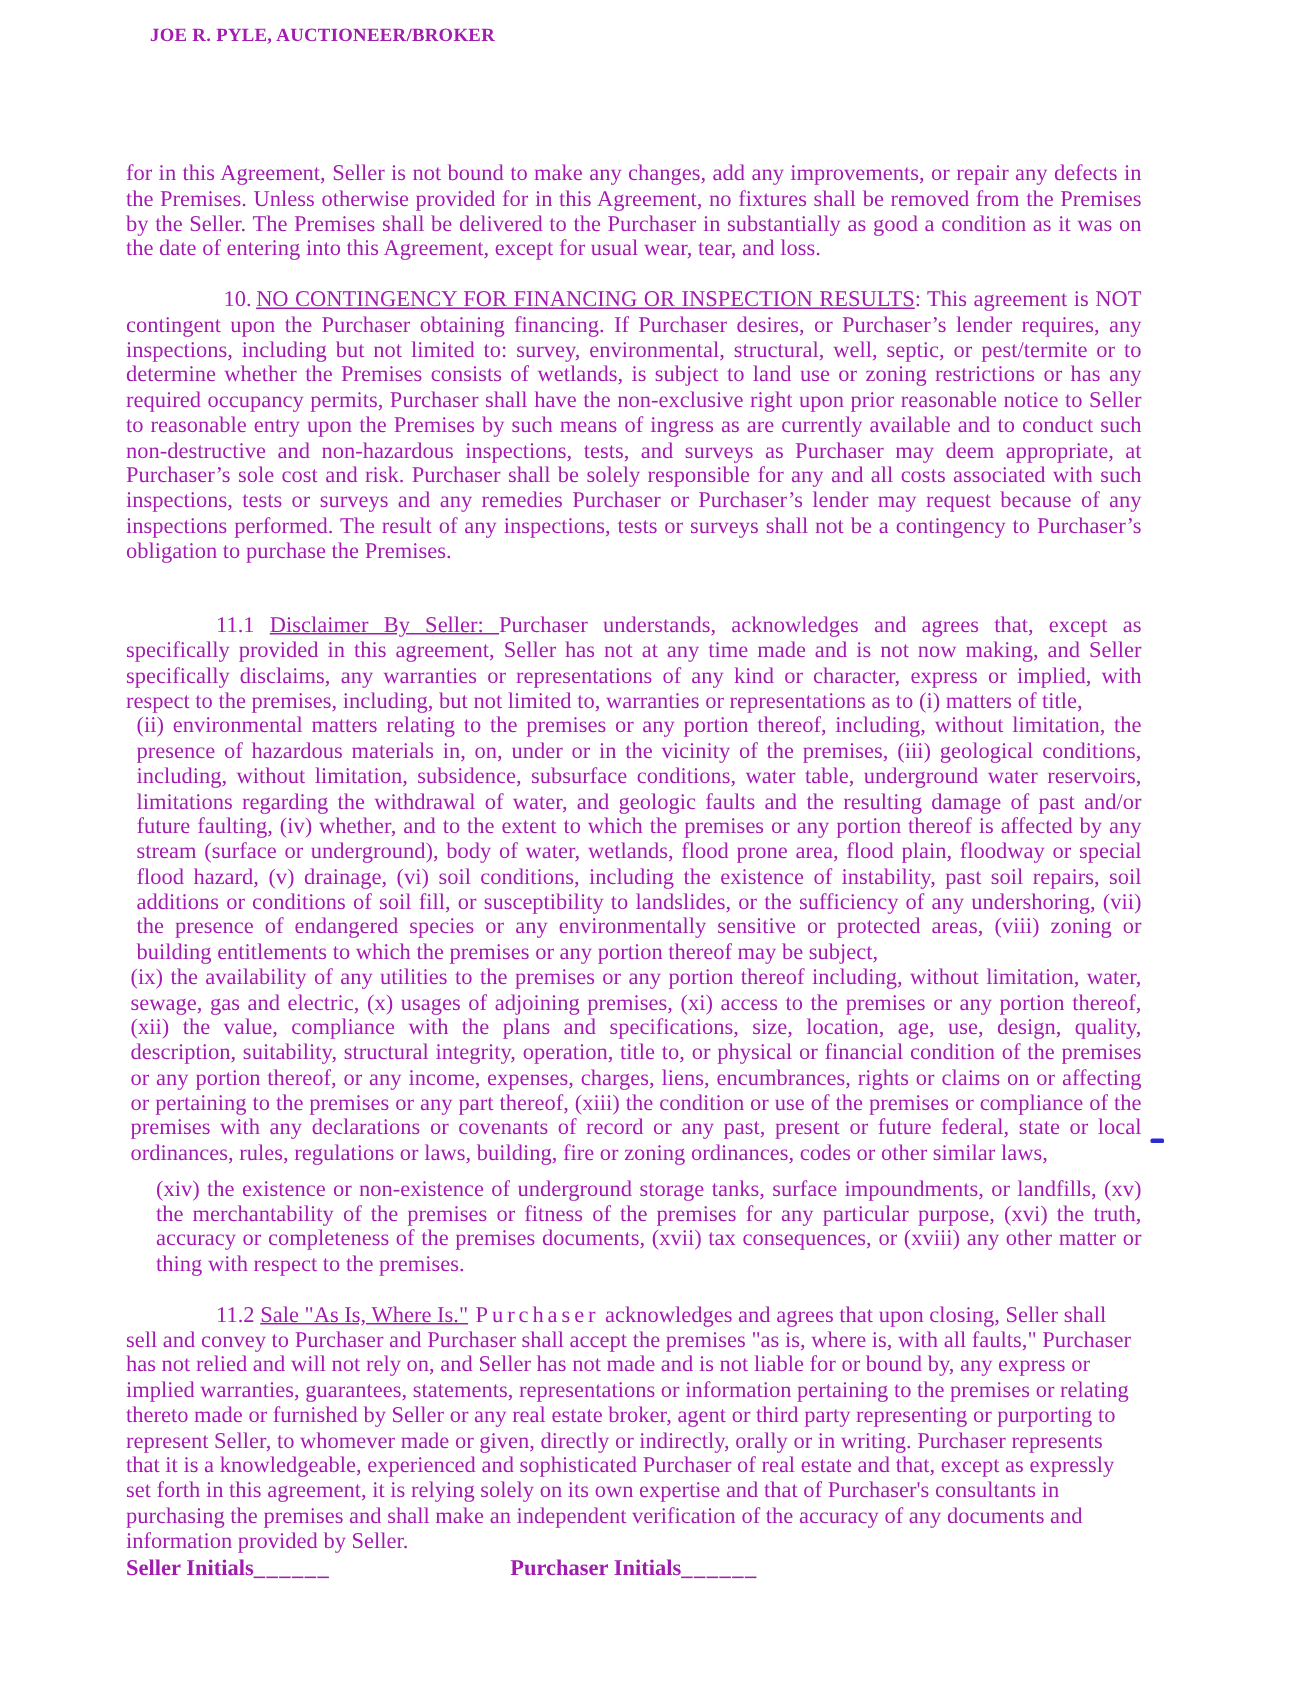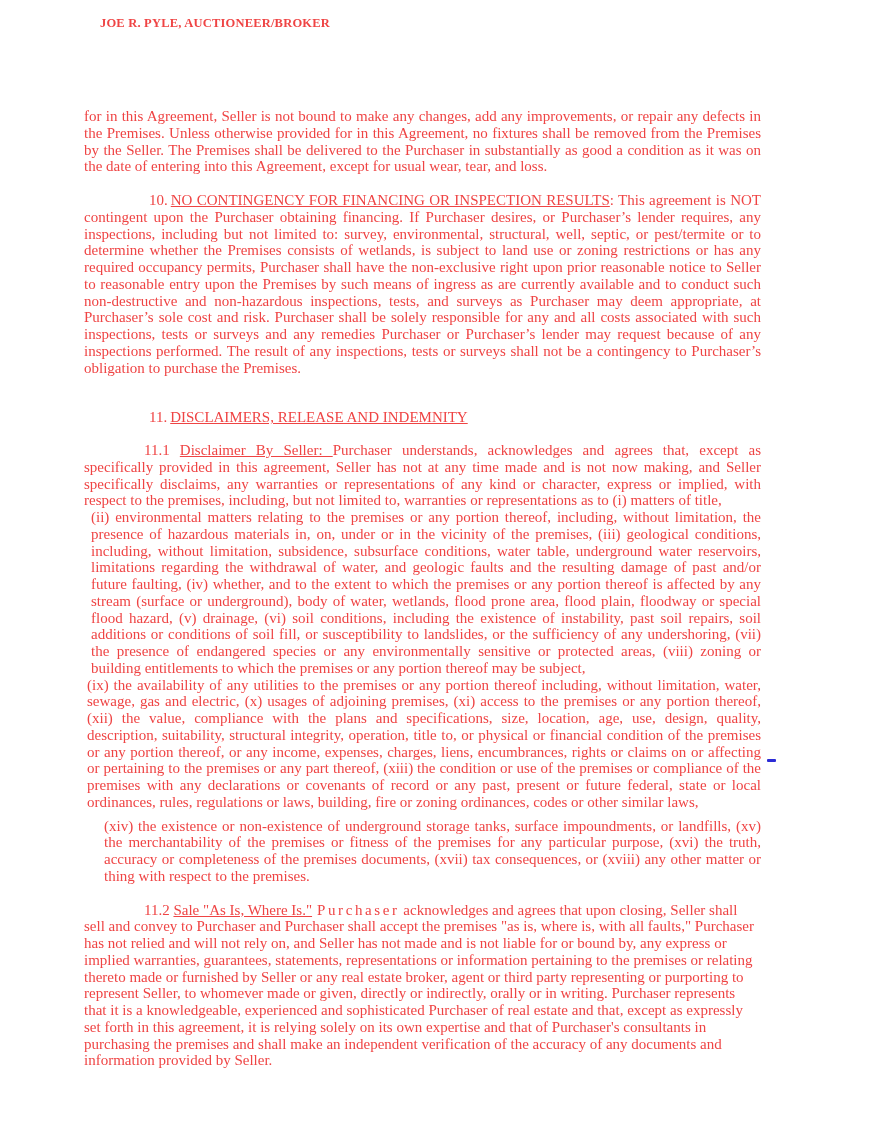--- a/index.html
+++ b/index.html
@@ -2,21 +2,21 @@
 <html><head>
 <meta charset="utf-8">
 <style>
   html, body { margin: 0; padding: 0; background: #ffffff; }
   .page {
     position: relative;
     width: 877px;
     height: 1135px;
     background: #ffffff;
     font-family: "Liberation Serif", "DejaVu Serif", serif;
-    color: #ef4444;
+    color: #a21caf;
     overflow: hidden;
   }
   .doc-header {
     position: absolute;
     left: 100px;
     top: 16px;
     font-size: 12.5px;
     font-weight: bold;
     letter-spacing: 0.2px;
     white-space: nowrap;
@@ -65,30 +65,30 @@
 <div class="page">
 
   <div class="doc-header">JOE R. PYLE, AUCTIONEER/BROKER</div>
 
   <div class="content">
 
     <p class="intro justify">for in this Agreement, Seller is not bound to make any changes, add any improvements, or repair any defects in the Premises. Unless otherwise provided for in this Agreement, no fixtures shall be removed from the Premises by the Seller.  The Premises shall be delivered to the Purchaser in substantially as good a condition as it was on the date of entering into this Agreement, except for usual wear, tear, and loss.</p>
 
     <p class="sec10 justify"><span class="num-gap">10.</span><span class="u">NO CONTINGENCY FOR FINANCING OR INSPECTION RESULTS</span><span>: This agreement is NOT contingent upon the Purchaser obtaining financing. If Purchaser desires, or Purchaser’s lender requires, any inspections, including but not limited to: survey, environmental, structural, well, septic, or pest/termite or to determine whether the Premises consists of wetlands, is subject to land use or zoning restrictions or has any required occupancy permits, Purchaser shall have the non-exclusive right upon prior reasonable notice to Seller to reasonable entry upon the Premises by such means of ingress as are currently available and to conduct such non-destructive and non-hazardous inspections, tests, and surveys as Purchaser may deem appropriate, at Purchaser’s sole cost and risk. Purchaser shall be solely responsible for any and all costs associated with such inspections, tests or surveys and any remedies Purchaser or Purchaser’s lender may request because of any inspections performed. The result of any inspections, tests or surveys shall not be a contingency to Purchaser’s obligation to purchase the Premises.</span></p>
 
-    <p class="sec11-heading"><span class="num-gap">11.</span><span class="u">DISCLAIMERS, RELEASE AND INDEMNITY</span></p>
 
     <p class="p11a justify"><span>11.1 </span><span class="u">Disclaimer By Seller:  </span><span>Purchaser understands, acknowledges and agrees that, except as specifically provided in this agreement, Seller has not at any time made and is not now making, and Seller specifically disclaims, any warranties or representations of any kind or character, express or implied, with respect to the premises, including, but not limited to, warranties or representations as to (i) matters of title,</span></p>
 
     <p class="p11b justify">(ii) environmental matters relating to the premises or any portion thereof, including, without limitation, the presence of hazardous materials in, on, under or in the vicinity of the premises, (iii) geological conditions, including, without limitation, subsidence, subsurface conditions, water table, underground water reservoirs, limitations regarding the withdrawal of water, and geologic faults and the resulting damage of past and/or future faulting, (iv) whether, and to the extent to which the premises or any portion thereof is affected by any stream (surface or underground), body of water, wetlands, flood prone area, flood plain, floodway or special flood hazard, (v) drainage, (vi) soil conditions, including the existence of instability, past soil repairs, soil additions or conditions of soil fill, or susceptibility to landslides, or the sufficiency of any undershoring, (vii) the presence of endangered species or any environmentally sensitive or protected areas, (viii) zoning or building entitlements to which the premises or any portion thereof may be subject,</p>
 
     <p class="p11c justify">(ix) the availability of any utilities to the premises or any portion thereof including, without limitation, water, sewage, gas and electric, (x) usages of adjoining premises,  (xi) access to the premises or any portion thereof, (xii) the value, compliance with the plans and specifications, size, location, age, use, design, quality, description, suitability, structural integrity, operation, title to, or physical or financial condition of the premises or any portion thereof, or any income, expenses, charges, liens, encumbrances, rights or claims on or affecting or pertaining to the premises or any part thereof, (xiii) the condition or use of the premises or compliance of the premises with any declarations or covenants of record or any past, present or future federal, state or local ordinances, rules, regulations or laws, building, fire or zoning ordinances, codes or other similar laws,</p>
 
     <p class="p11d justify">(xiv) the existence or non-existence of underground storage tanks, surface impoundments, or landfills, (xv) the merchantability of the premises or fitness of the premises for any particular purpose, (xvi) the truth, accuracy or completeness of the premises documents, (xvii) tax consequences, or (xviii) any other matter or thing with respect to the premises.</p>
 
     <p class="p112"><span>11.2 </span><span class="u">Sale "As Is, Where Is."</span><span class="spaced-word">Purchaser</span><span> acknowledges and agrees that upon closing, Seller shall sell and convey to Purchaser and Purchaser shall accept the premises "as is, where is, with all faults," Purchaser has not relied and will not rely on, and Seller has not made and is not liable for or bound by, any express or implied warranties, guarantees, statements, representations or information pertaining to the premises or relating thereto made or furnished by Seller or any real estate broker, agent or third party representing or purporting to represent Seller, to whomever made or given, directly or indirectly, orally or in writing. Purchaser represents that it is a knowledgeable, experienced and sophisticated Purchaser of real estate and that, except as expressly set forth in this agreement, it is relying solely on its own expertise and that of Purchaser's consultants in purchasing the premises and shall make an independent verification of the accuracy of any documents and information provided by Seller.</span></p>
 
+    <div class="initials-row"><span>Seller Initials</span><span class="underline-blank">______</span><span class="initials-purchaser">Purchaser Initials</span><span class="underline-blank">______</span></div>
 
   </div>
 
   <div class="margin-mark"></div>
 
 </div>
 
 </body></html>

